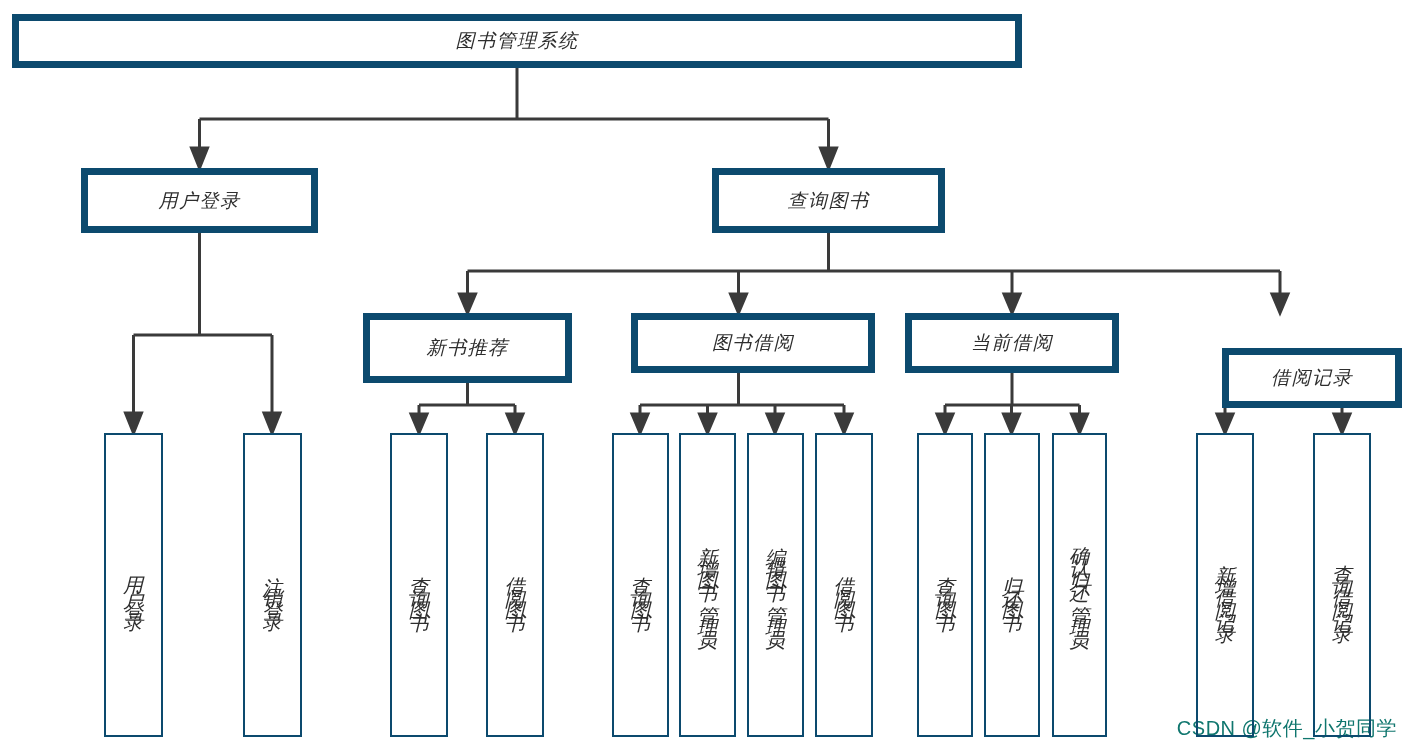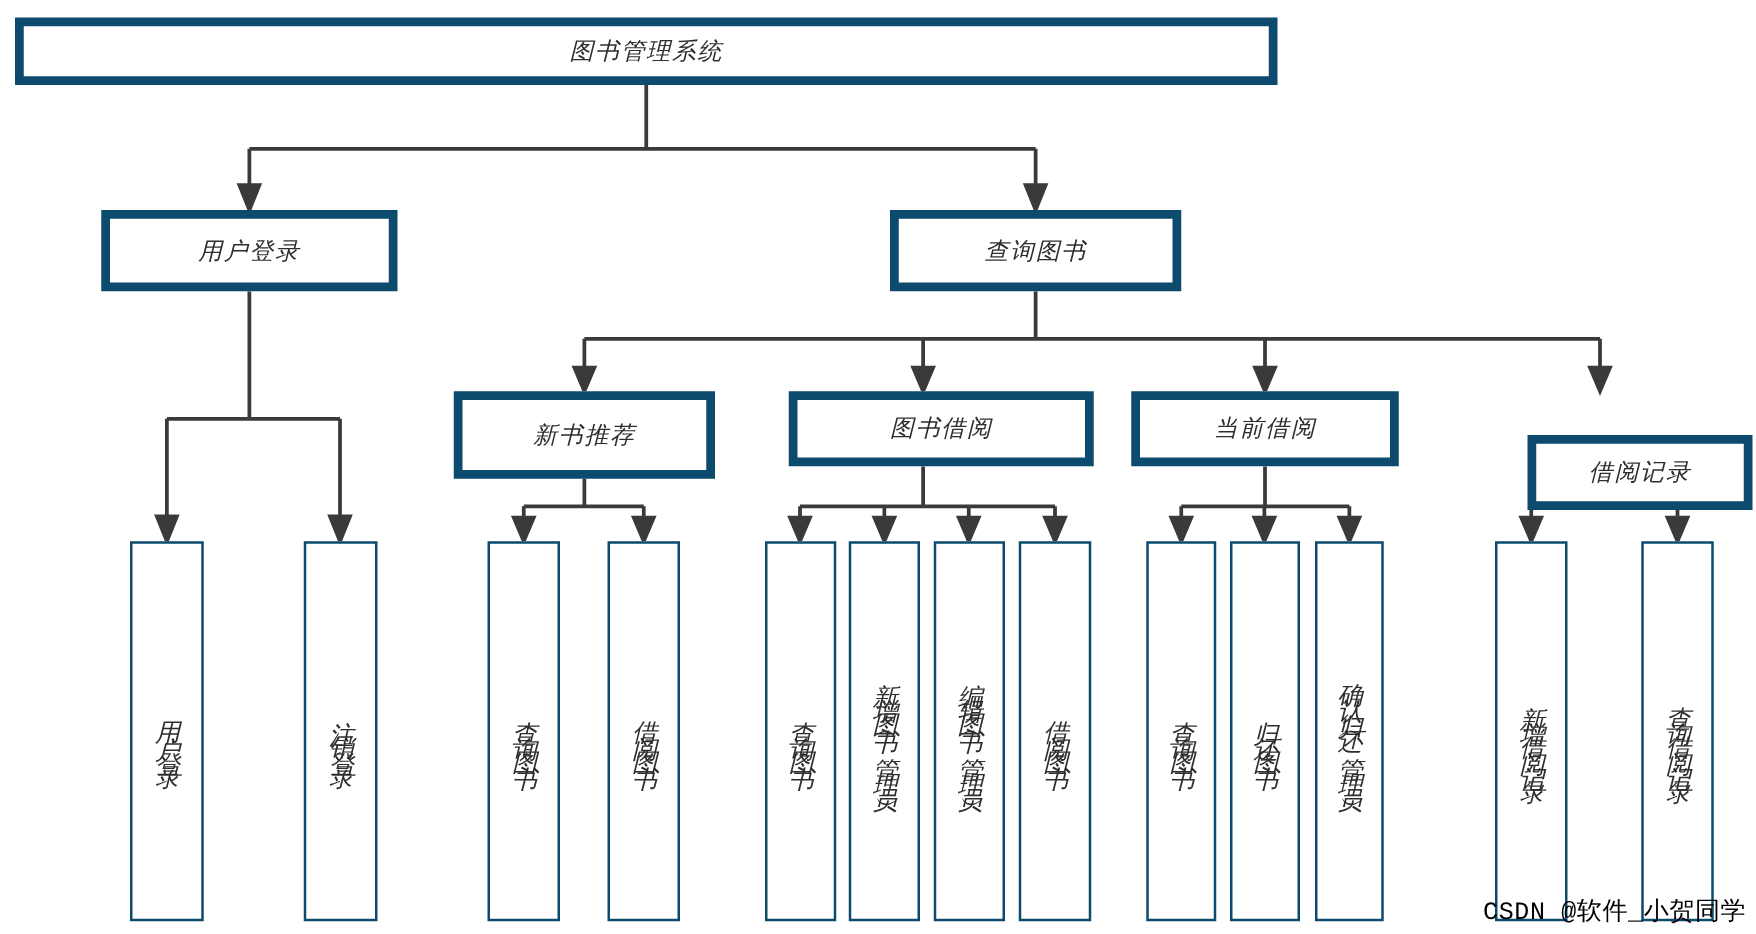--- a/index.html
+++ b/index.html
@@ -50,25 +50,24 @@
     letter-spacing: 12px;
     white-space: nowrap;
     color: #2e2e2e;
   }
   .watermark {
     position: absolute;
     right: 8px;
     bottom: 5px;
     font-size: 20px;
     letter-spacing: 0.5px;
-    color: #000000;
+    color: #0f766e;
     z-index: 5;
     mix-blend-mode: darken;
     white-space: nowrap;
-    font-family: Liberation Mono, monospace;
   }
 </style>
 </head>
 <body>
 
 <div class="canvas">
 
   <svg class="connectors" viewBox="0 0 1405 747">
     <g stroke="#3a3a3a" stroke-width="3" fill="#3a3a3a">
 

